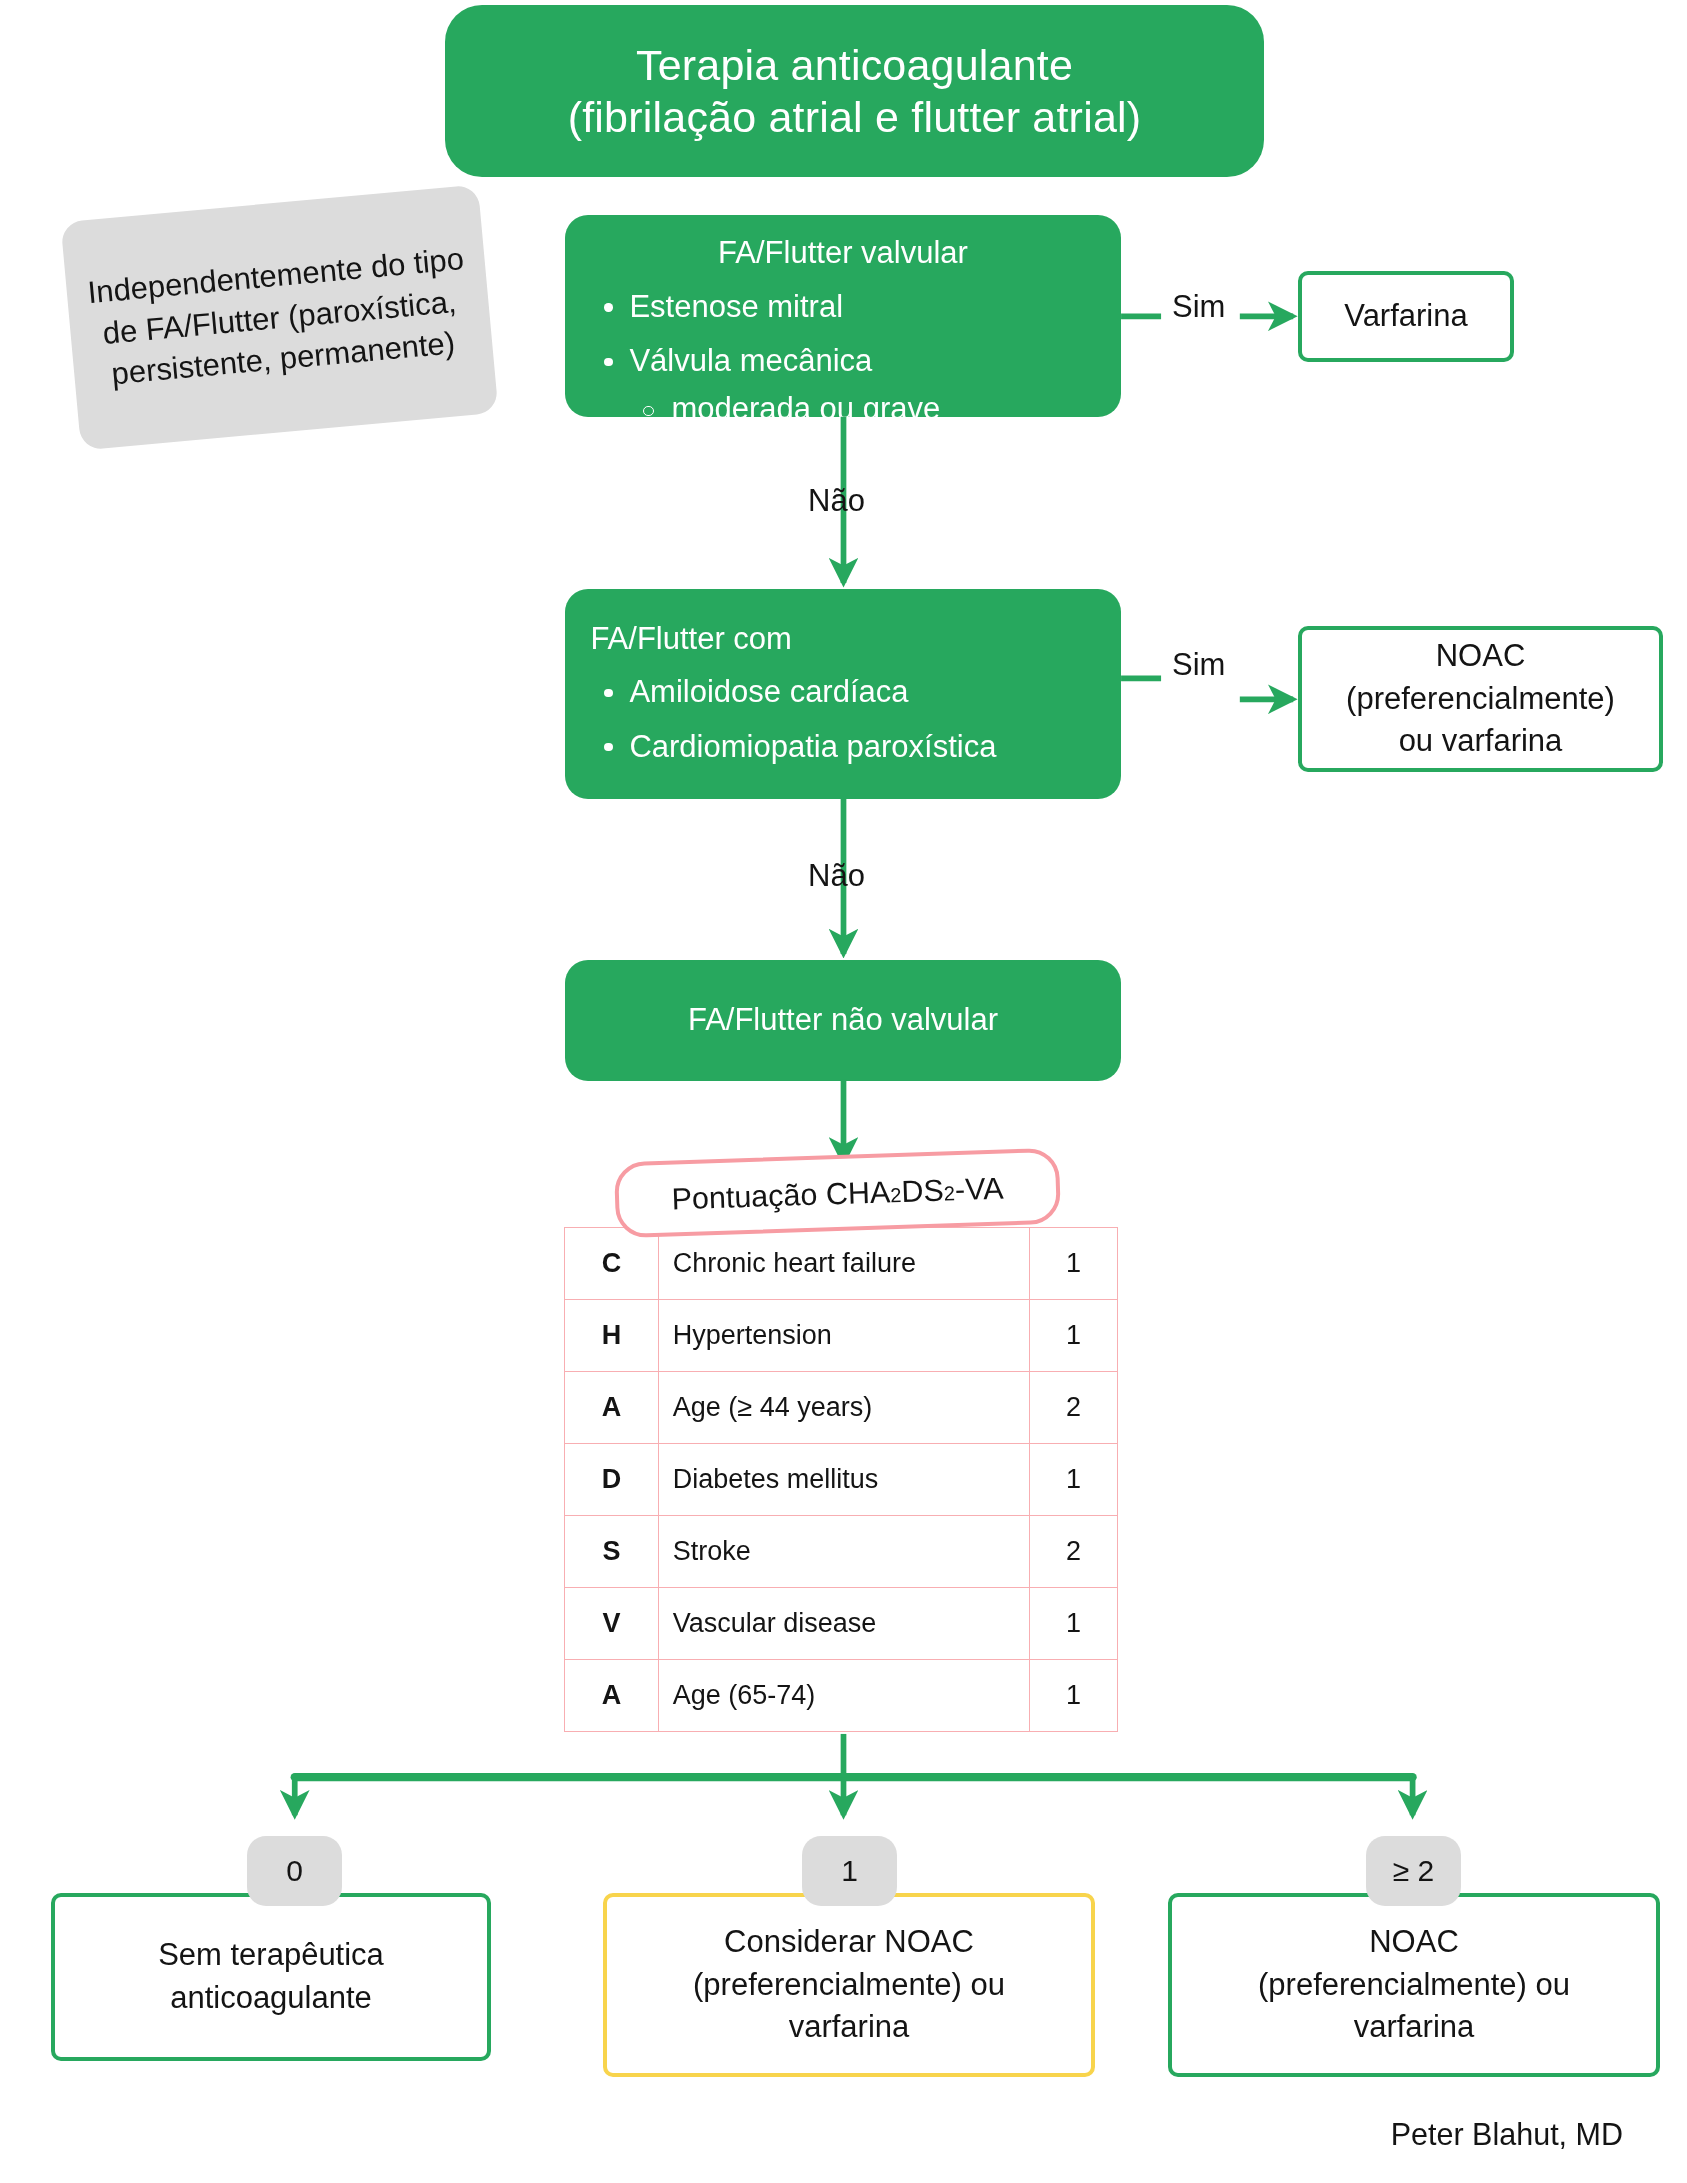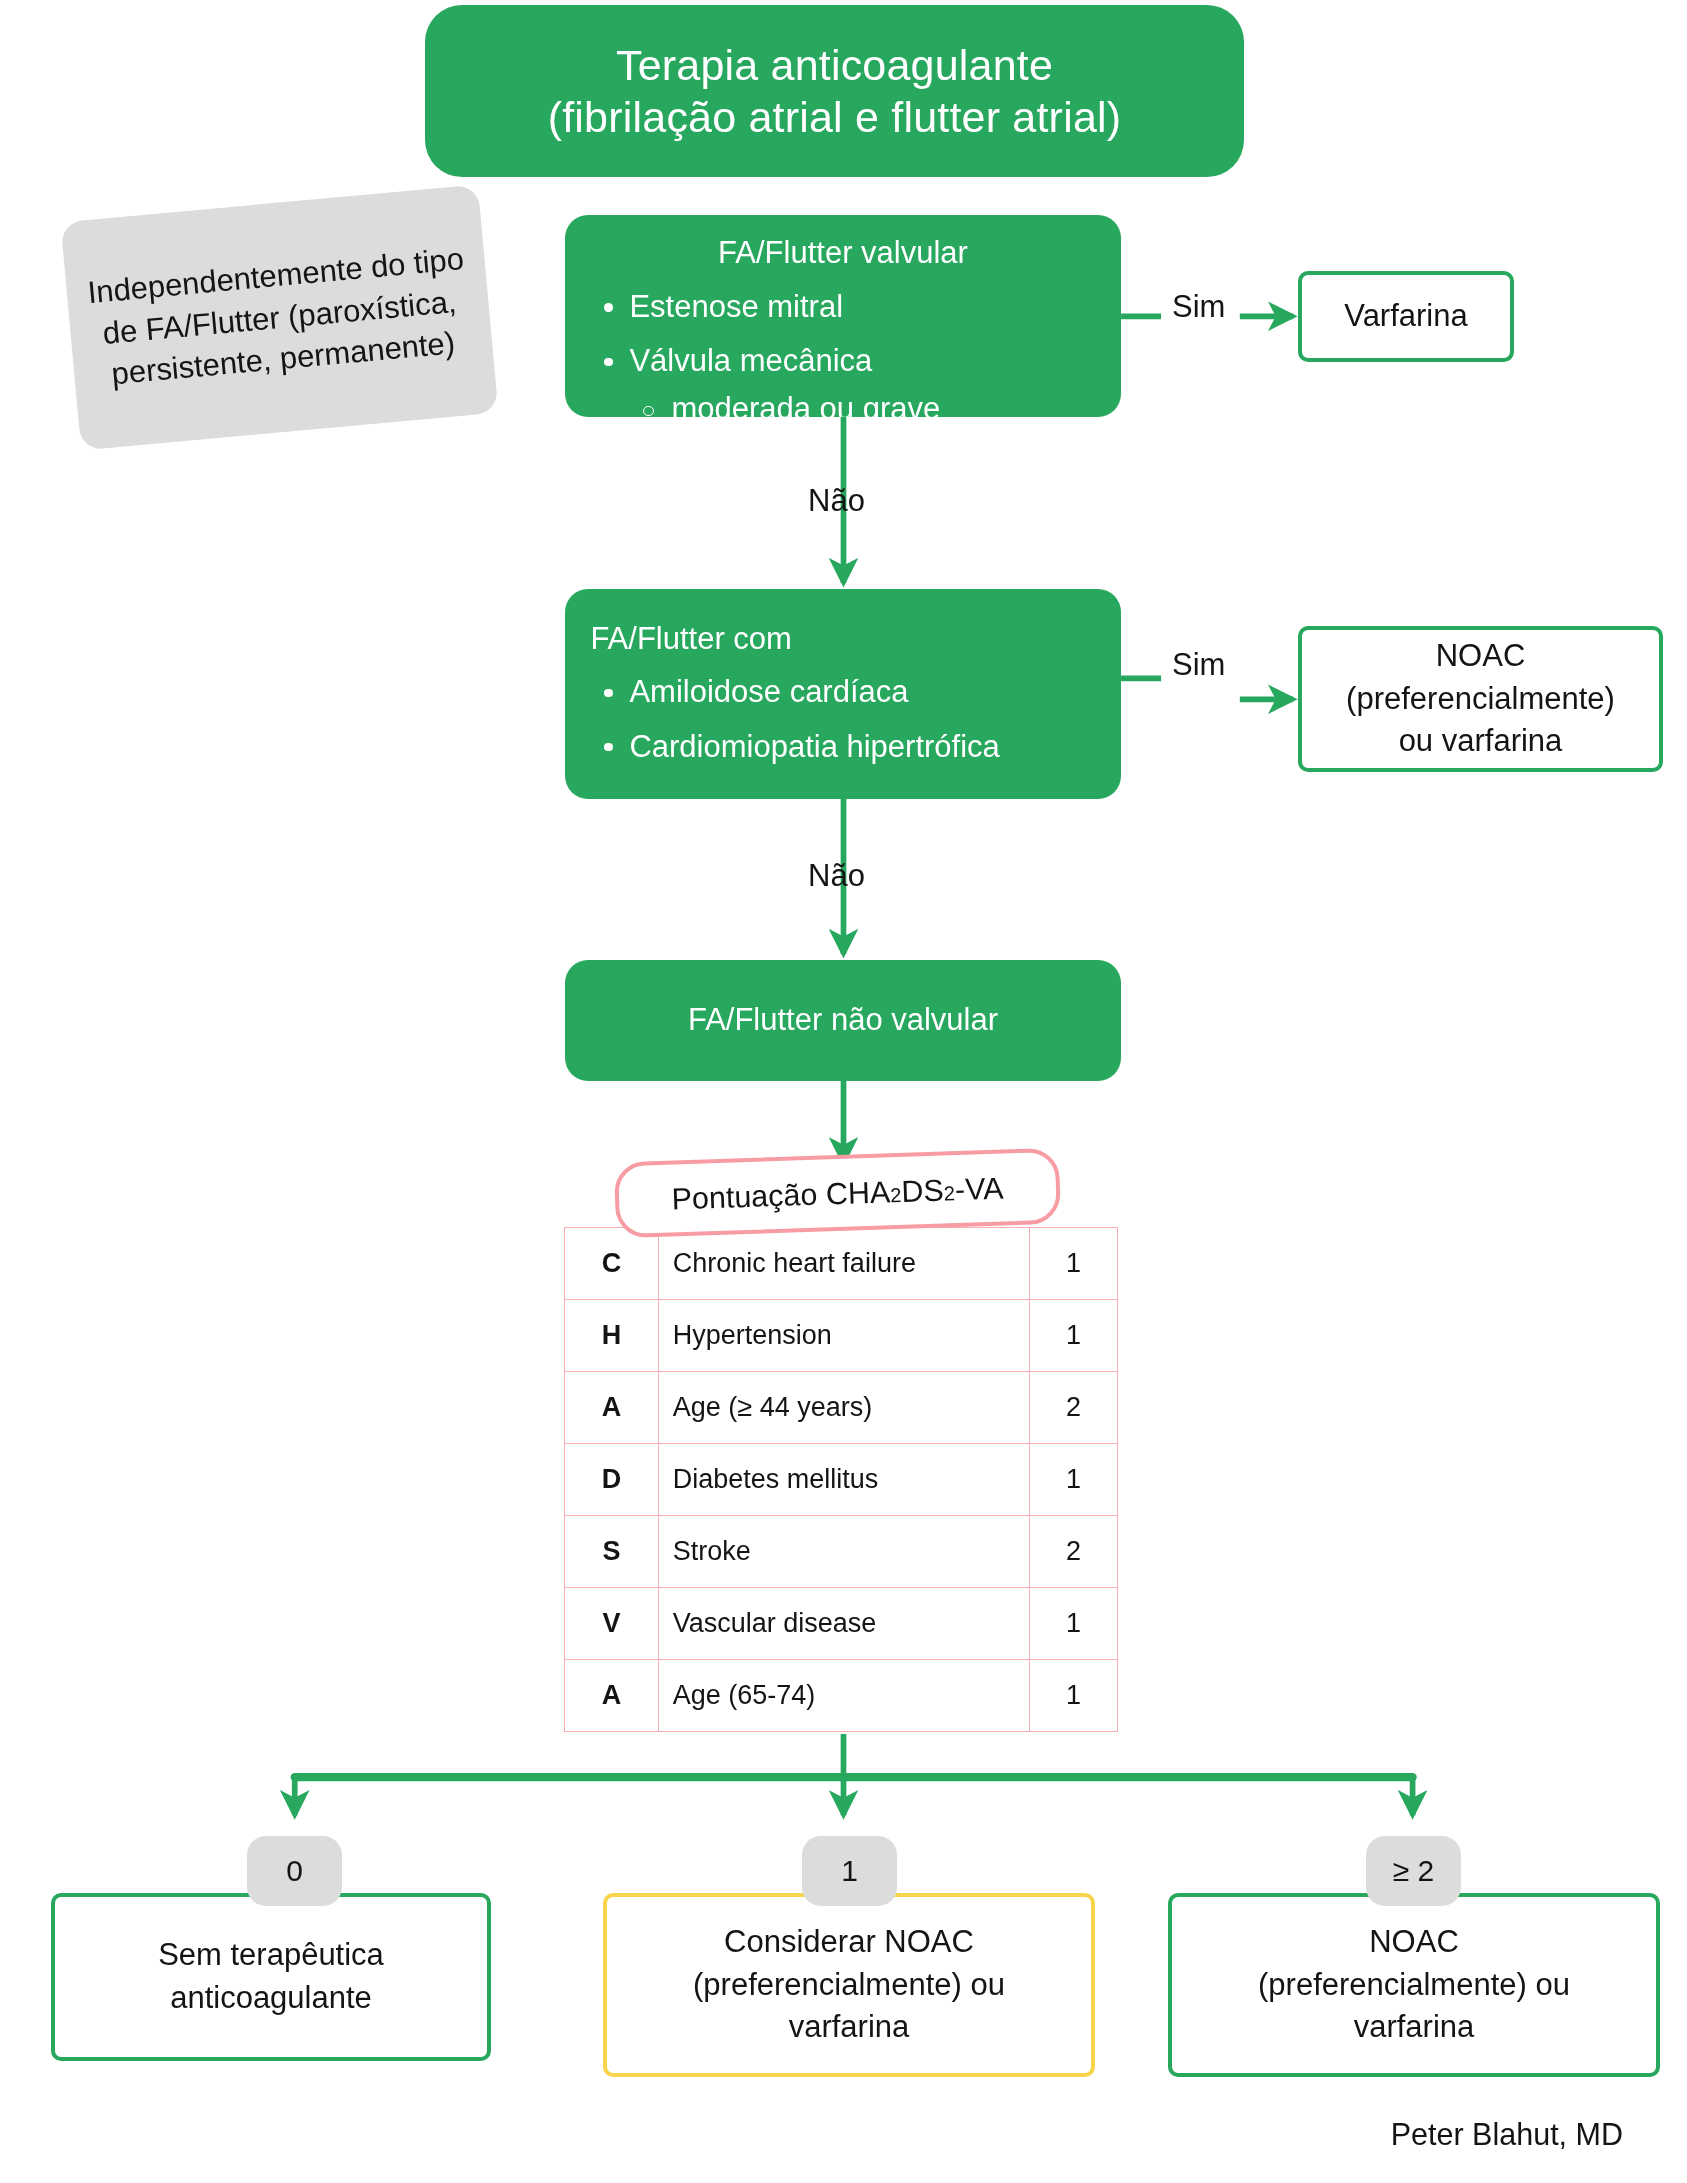--- a/index.html
+++ b/index.html
@@ -13,21 +13,21 @@
   #root {
     position: relative;
     width: 1687px;
     height: 2183px;
     background: #ffffff;
   }
 
   
   #title-banner {
     position: absolute;
-    left: 425px; top: 5.1px;
+    left: 445px; top: 5.1px;
     width: 819px; height: 172px;
     background: #27a85e;
     border-radius: 37px;
     display: flex;
     flex-direction: column;
     align-items: center;
     justify-content: center;
     color: #ffffff;
     font-size: 43px;
     line-height: 1.22;
@@ -292,21 +292,21 @@
   <div class="conn-label" id="lbl-nao-1">Não</div>
 
   <div class="out-box" id="box-varfarina">
     <span>Varfarina</span>
   </div>
 
   <div class="green-box" id="box-amiloidose">
     <div class="gb-title">FA/Flutter com</div>
     <ul class="gb-list">
       <li class="lv1">Amiloidose cardíaca</li>
-      <li class="lv1">Cardiomiopatia hipertrófica</li>
+      <li class="lv1">Cardiomiopatia paroxística</li>
     </ul>
   </div>
 
   <div class="conn-label" id="lbl-sim-2">Sim</div>
   <div class="conn-label" id="lbl-nao-2">Não</div>
 
   <div class="out-box" id="box-noac1">
     <div>
       <div>NOAC</div>
       <div>(preferencialmente)</div>

